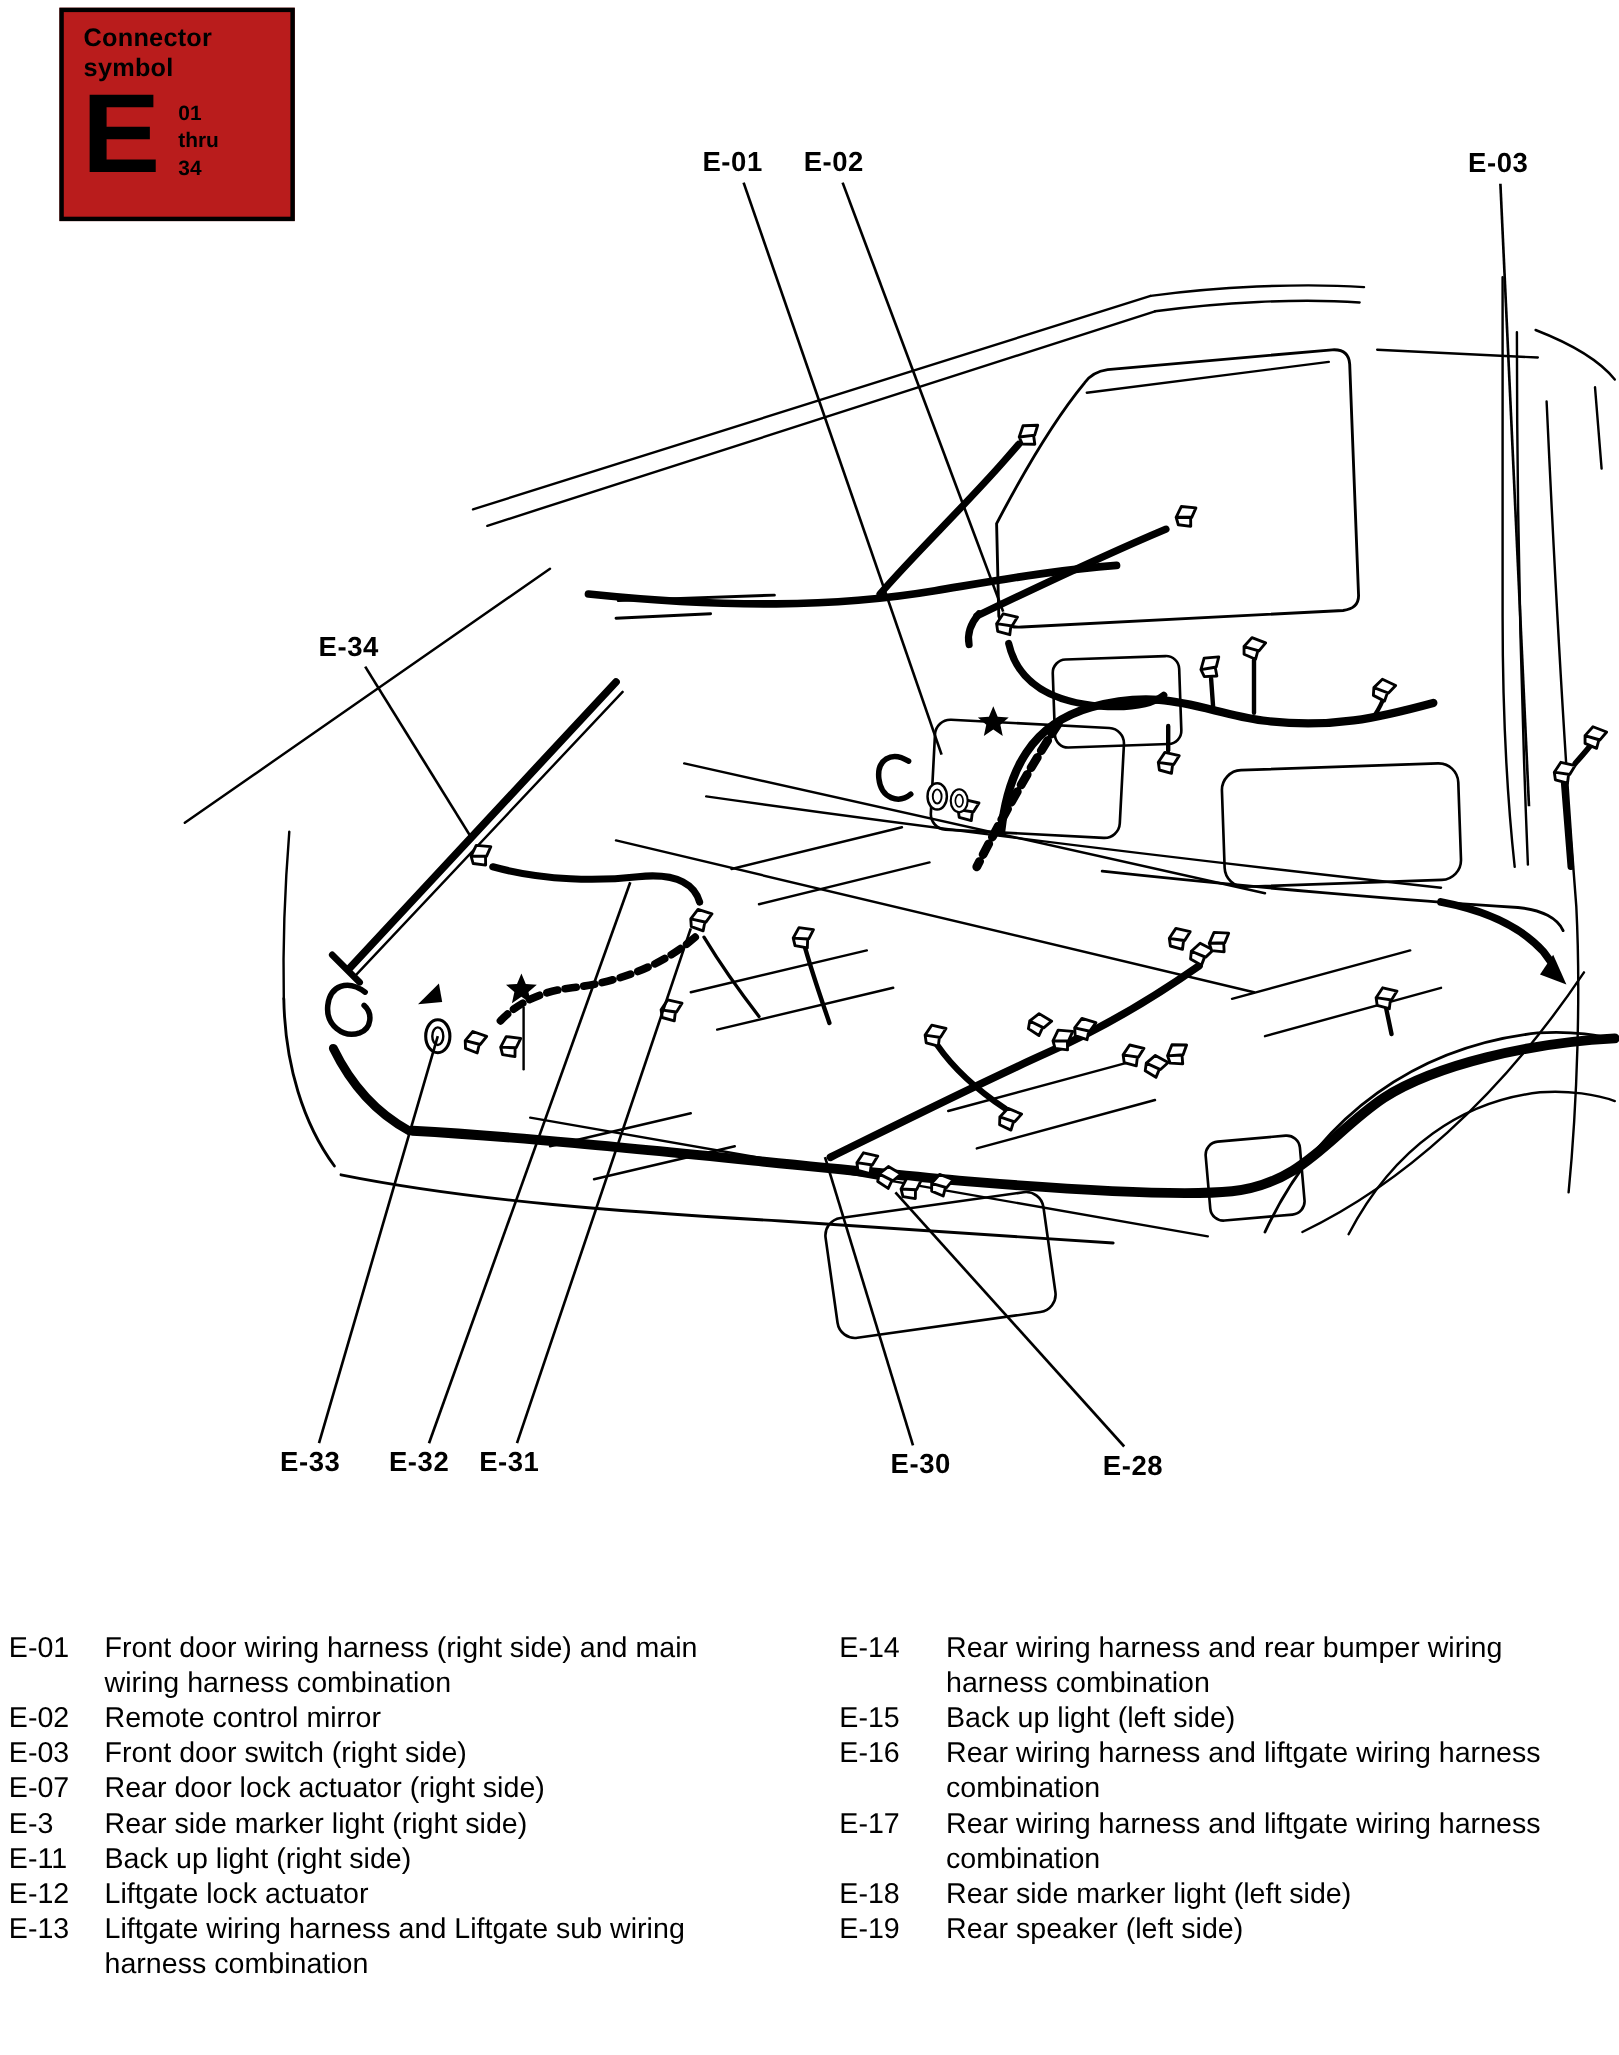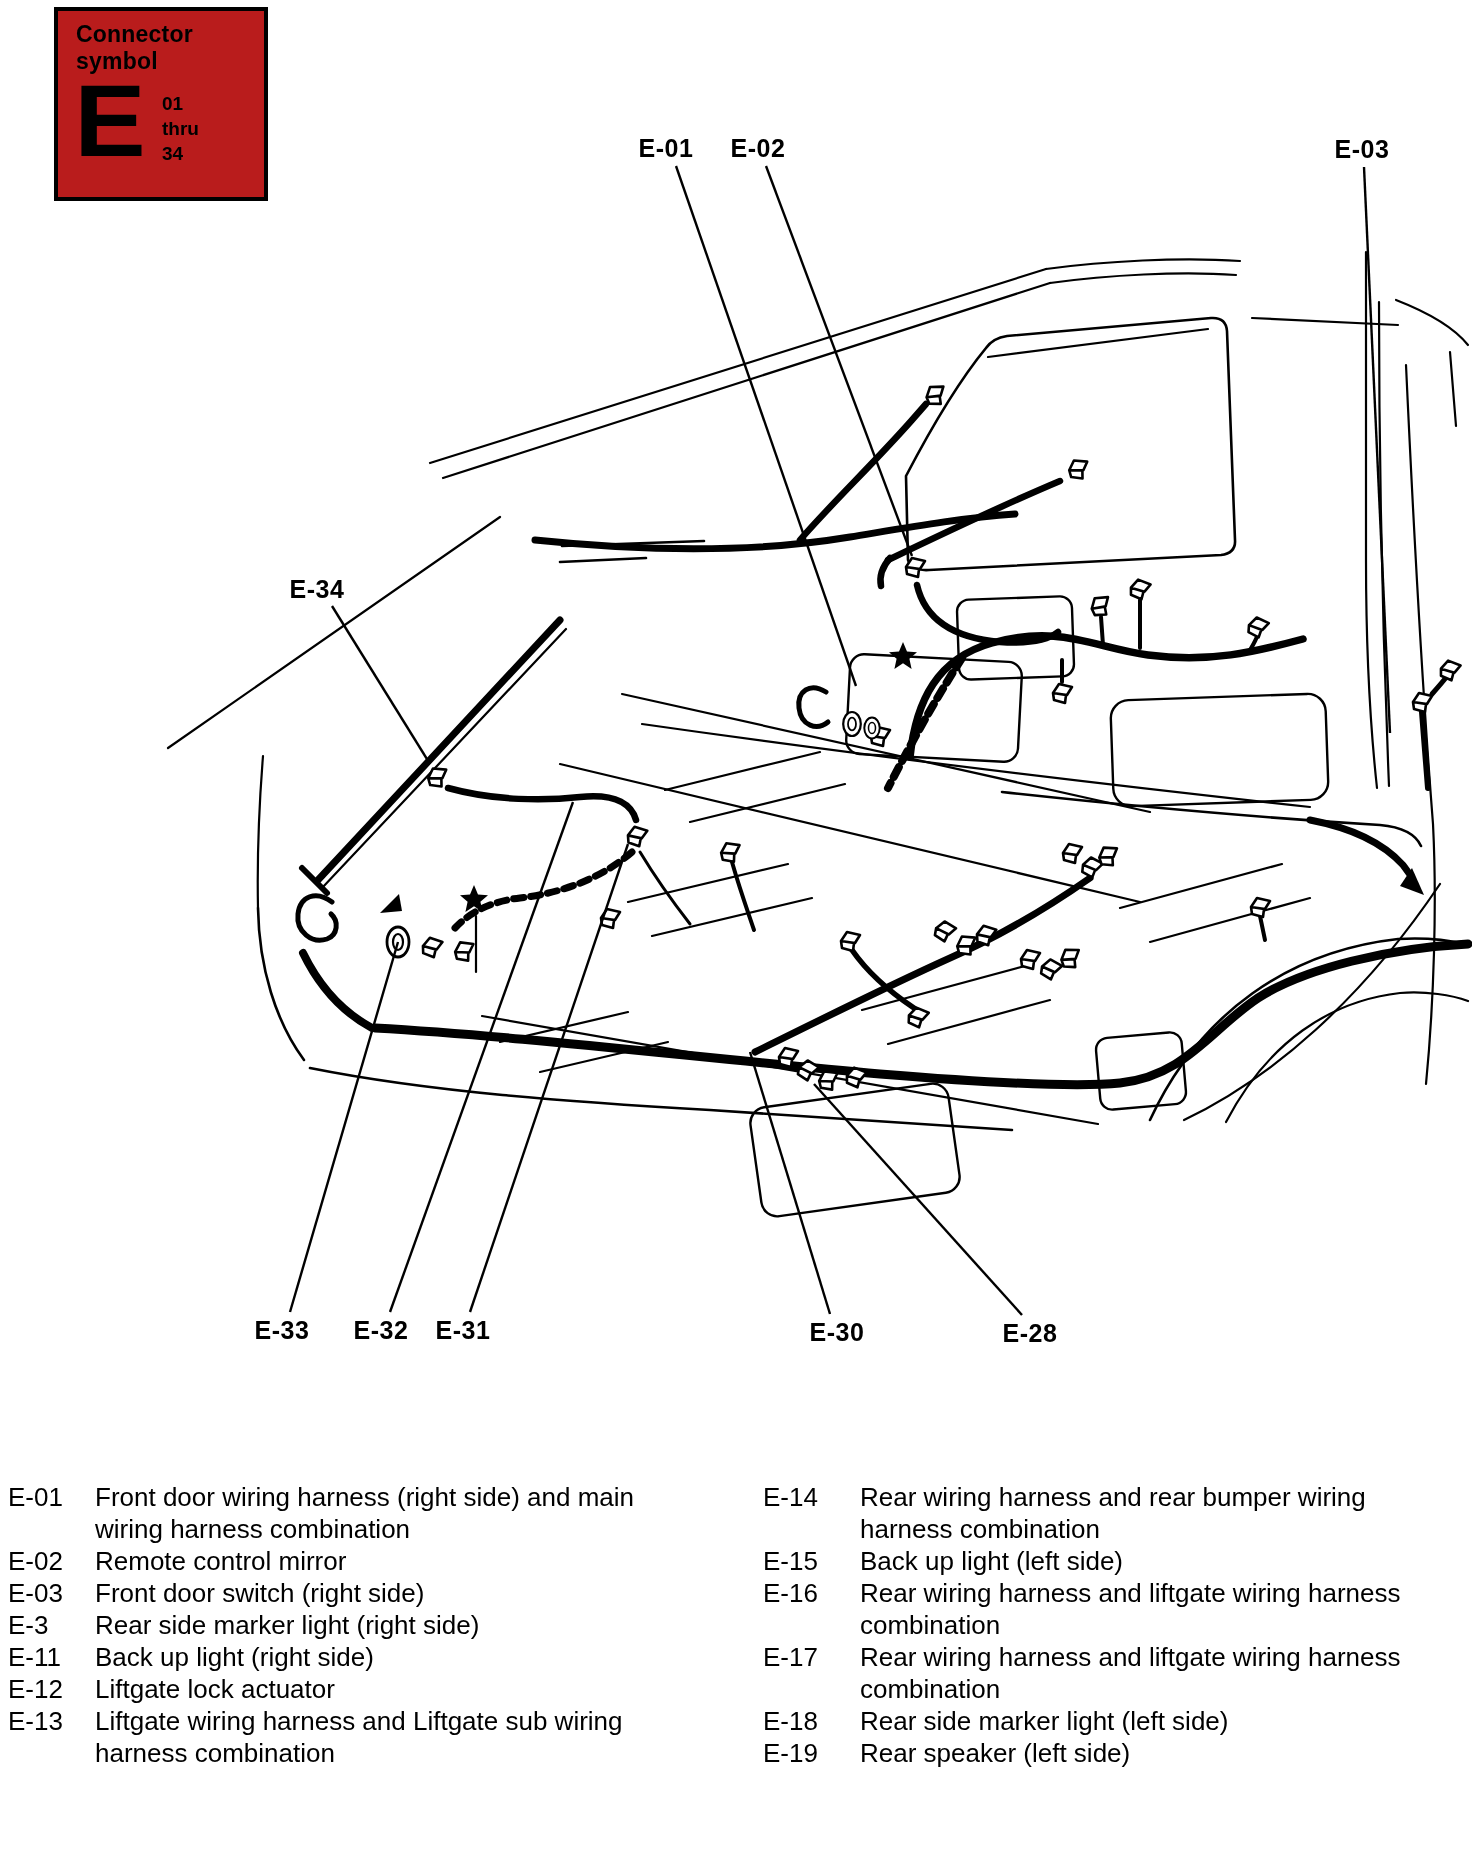--- a/index.html
+++ b/index.html
@@ -241,20 +241,24 @@
       </div>
       <div class="lrow">
         <span class="lcode">E-02</span>
         <span class="ldesc">Remote control mirror</span>
       </div>
       <div class="lrow">
         <span class="lcode">E-03</span>
         <span class="ldesc">Front door switch (right side)</span>
       </div>
       <div class="lrow">
+        <span class="lcode">E-07</span>
+        <span class="ldesc">Rear door lock actuator (right side)</span>
+      </div>
+      <div class="lrow">
         <span class="lcode">E-3</span>
         <span class="ldesc">Rear side marker light (right side)</span>
       </div>
       <div class="lrow">
         <span class="lcode">E-11</span>
         <span class="ldesc">Back up light (right side)</span>
       </div>
       <div class="lrow">
         <span class="lcode">E-12</span>
         <span class="ldesc">Liftgate lock actuator</span>

